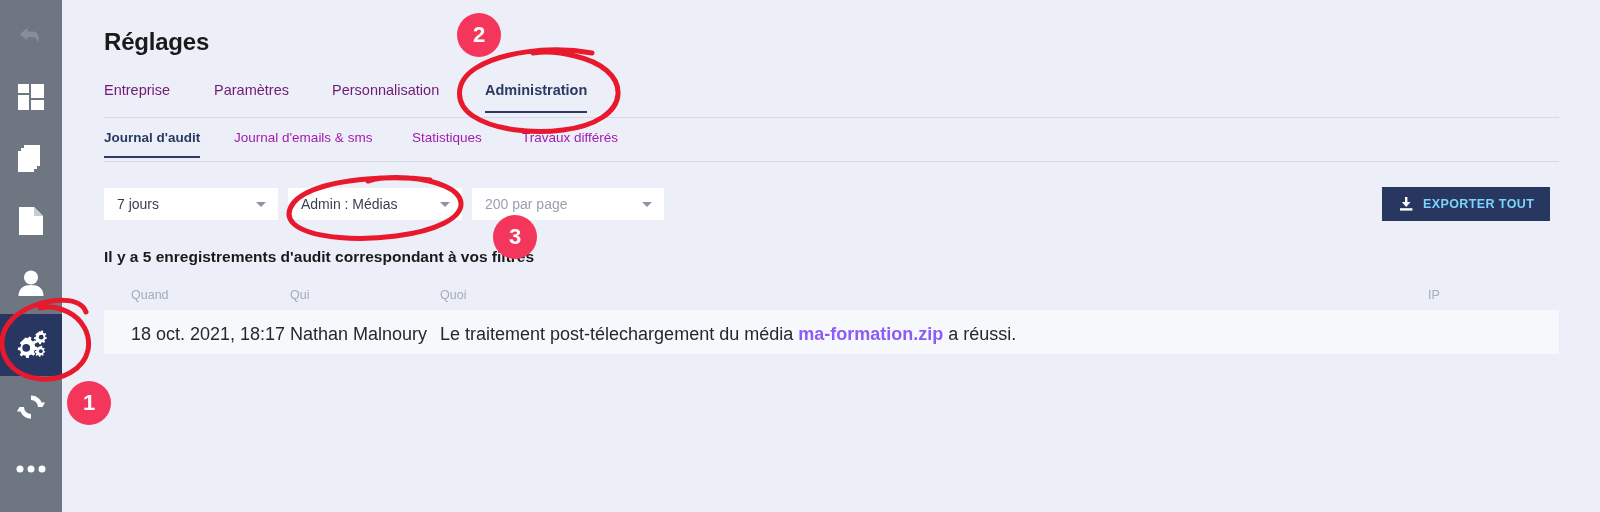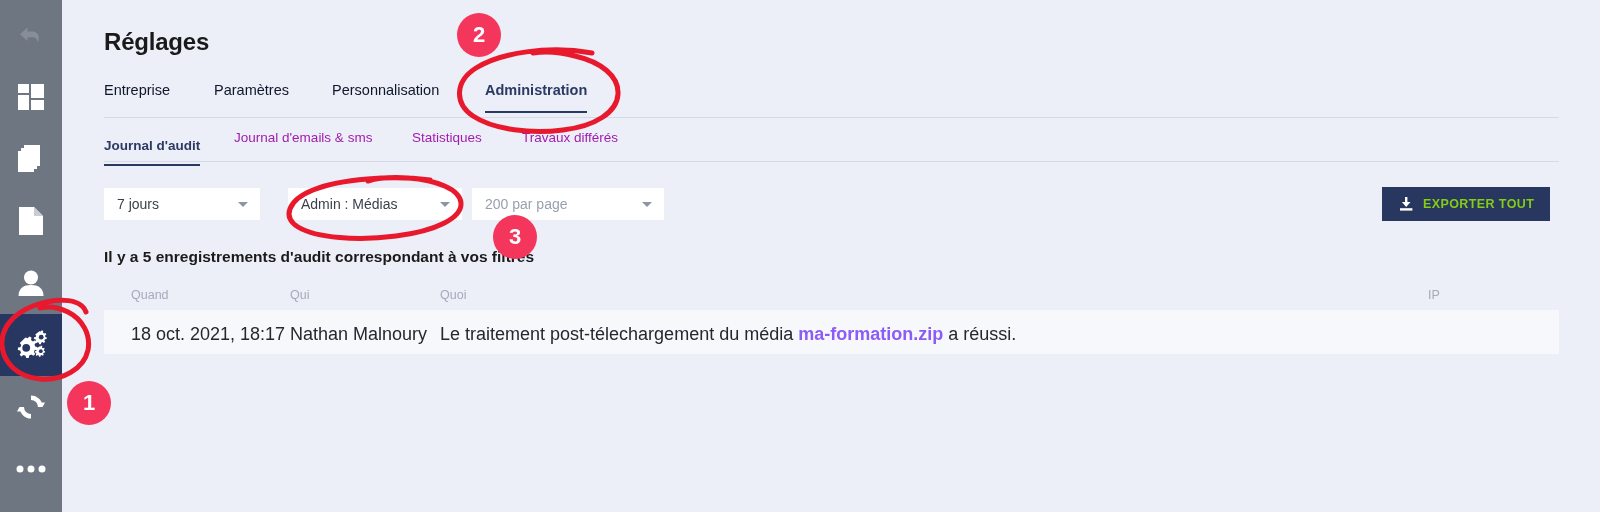--- a/index.html
+++ b/index.html
@@ -68,21 +68,21 @@
     top: 82px;
     width: 1455px;
     height: 36px;
     border-bottom: 1px solid #d6d9e6;
     box-sizing: border-box;
   }
   .tab-p {
     position: absolute;
     top: 0;
     font-size: 14.5px;
-    color: #0f172a;
+    color: #701a75;
     white-space: nowrap;
     padding-bottom: 13px;
   }
   .tab-p.active {
     color: #2b3a62;
     font-weight: bold;
     border-bottom: 2px solid #2b3a62;
   }
 
   
@@ -137,21 +137,21 @@
     border-right: 5px solid transparent;
     border-top: 5px solid #8d94a3;
   }
 
   #btn-export {
     position: absolute;
     top: 187px;
     left: 1320px;
     height: 34px;
     background: #273760;
-    color: #84cc16;
+    color: #7dd3fc;
     display: flex;
     align-items: center;
     padding: 0 16px;
     font-size: 12.5px;
     font-weight: bold;
     letter-spacing: 0.4px;
     box-sizing: border-box;
     cursor: pointer;
   }
   #btn-export .dl-ico {
@@ -328,27 +328,27 @@
   <div id="page-title">Réglages</div>
 
   <div id="tabs-primary">
     <div class="tab-p" style="left:0px;">Entreprise</div>
     <div class="tab-p" style="left:110px;">Paramètres</div>
     <div class="tab-p" style="left:228px;">Personnalisation</div>
     <div class="tab-p active" style="left:381px;">Administration</div>
   </div>
 
   <div id="tabs-secondary">
-    <div class="tab-s active" style="left:0px;margin-top:8px;">Journal d'audit</div>
+    <div class="tab-s active" style="left:0px;">Journal d'audit</div>
     <div class="tab-s" style="left:130px;">Journal d'emails &amp; sms</div>
     <div class="tab-s" style="left:308px;">Statistiques</div>
     <div class="tab-s" style="left:418px;">Travaux différés</div>
   </div>
 
-  <div class="select-box" style="left:42px;width:156px;">
+  <div class="select-box" style="left:42px;width:174px;">
     <span class="sel-label">7 jours</span>
     <span class="caret"></span>
   </div>
 
   <div class="select-box" style="left:226px;width:174px;">
     <span class="sel-label">Admin : Médias</span>
     <span class="caret"></span>
   </div>
 
   <div class="select-box muted" style="left:410px;width:192px;">

